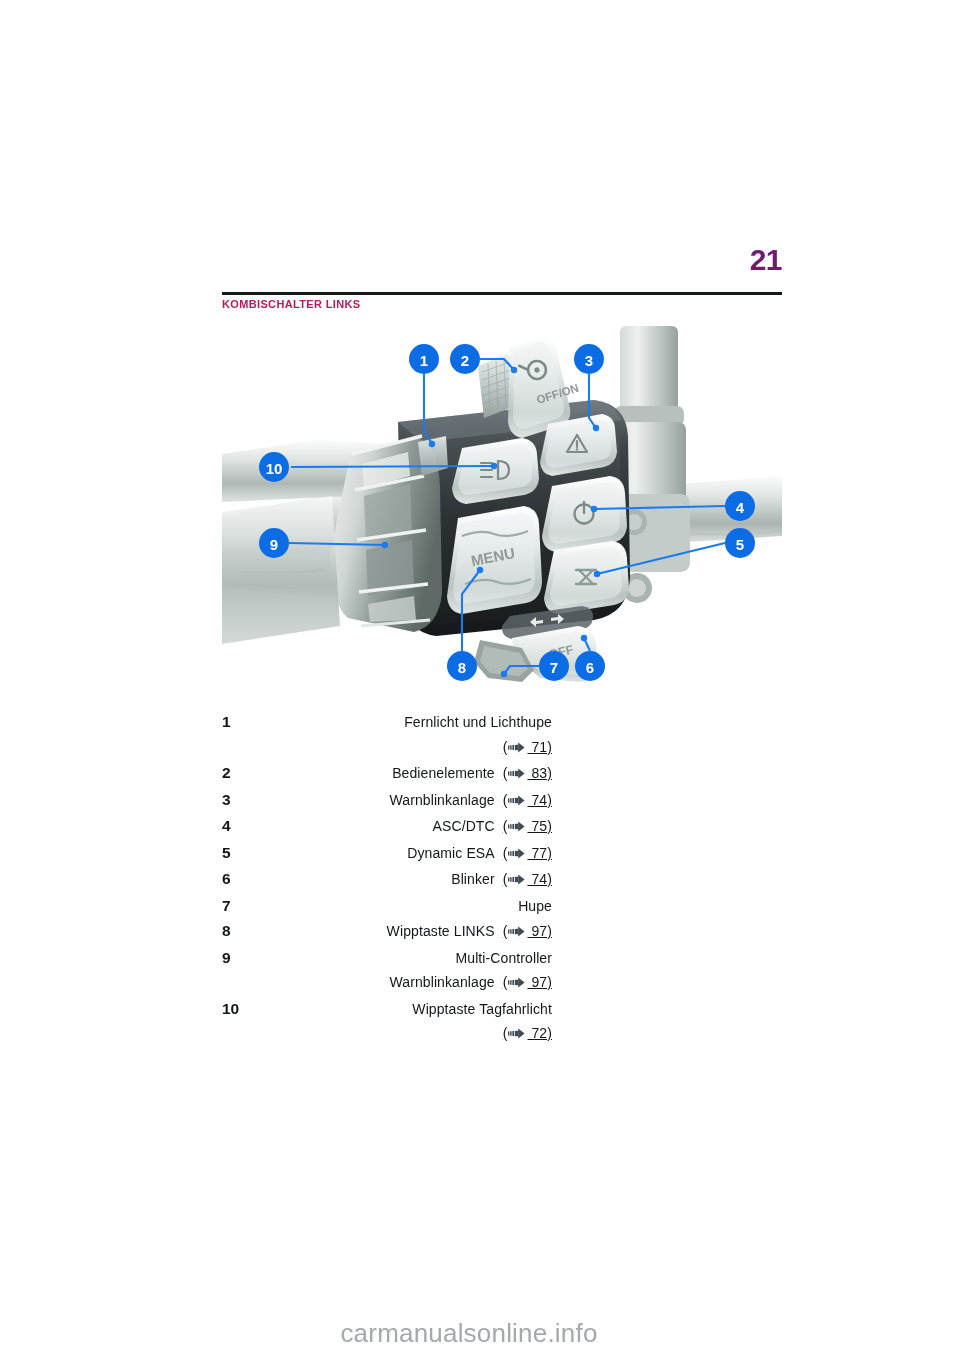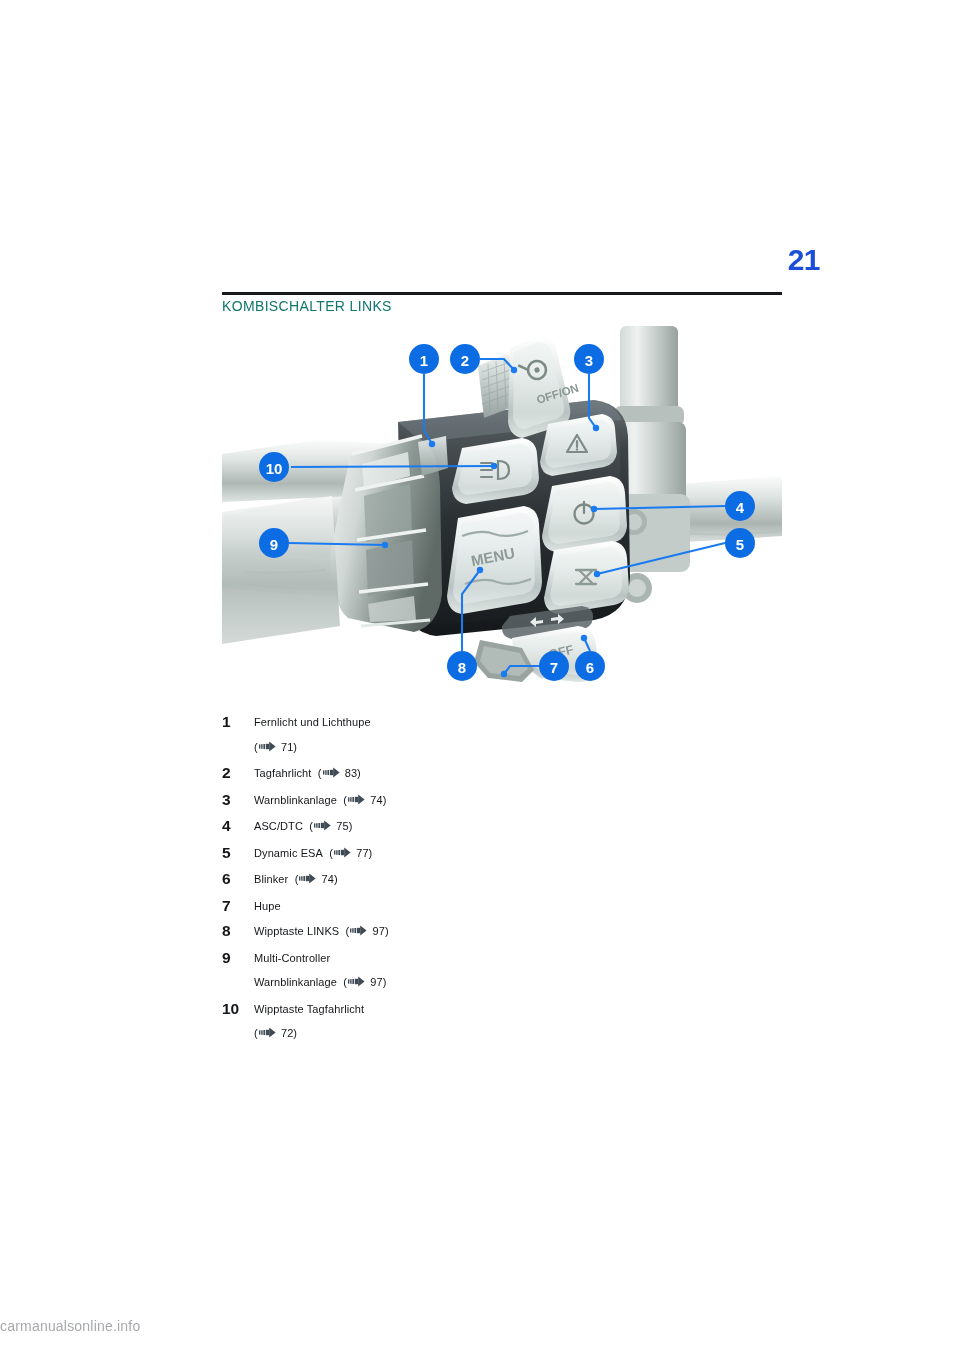--- a/index.html
+++ b/index.html
@@ -25,41 +25,40 @@
 
   .page-number {
     position: absolute;
     left: 0;
     top: 243px;
     width: 782px;
     text-align: right;
     font-size: 30px;
     font-weight: bold;
     letter-spacing: -0.5px;
-    color: #1d4ed8;
-    margin-left: 38px;
+    color: #701a75;
   }
 
   .header-rule {
     position: absolute;
     left: 222px;
     top: 292px;
     width: 560px;
     height: 3px;
     background: #16181b;
   }
 
   .section-title {
     position: absolute;
     left: 222px;
     top: 298px;
-    font-size: 14px;
-    font-weight: normal;
+    font-size: 11px;
+    font-weight: bold;
     letter-spacing: 0.35px;
-    color: #0f766e;
+    color: #be185d;
   }
 
   
   .figure {
     position: absolute;
     left: 222px;
     top: 326px;
     width: 560px;
     height: 366px;
   }
@@ -80,42 +79,44 @@
   .legend-num {
     flex: 0 0 32px;
     text-align: left;
     font-size: 15.5px;
     font-weight: bold;
     line-height: 24.5px;
     color: #141619;
   }
   .legend-text {
     flex: 1 1 auto;
-    font-size: 11px;
+    font-size: 14px;
     line-height: 24.5px;
     color: #141619;
     letter-spacing: 0.1px;
+    text-align: right;
   }
   .legend-text .ref {
     white-space: nowrap;
+    text-decoration: underline;
   }
   .ref-arrow {
     display: inline-block;
     vertical-align: -1px;
     margin: 0 2px 0 1px;
   }
 
   
   .watermark {
     position: absolute;
     left: 0;
     top: 1318px;
     width: 938px;
-    text-align: left;
-    font-size: 14px;
+    text-align: center;
+    font-size: 26px;
     color: #a6a8ab;
     letter-spacing: 0.2px;
   }
 
   
   .callout-circle { fill: #0c6ce4; }
   .callout-text {
     fill: #ffffff;
     font-family: "Liberation Sans", sans-serif;
     font-weight: bold;
@@ -408,21 +409,21 @@
                   <rect x="0" y="3.4" width="1.4" height="4.2"></rect>
                   <rect x="2.2" y="3.2" width="1.4" height="4.6"></rect>
                   <rect x="4.4" y="3.0" width="1.6" height="5.0"></rect>
                   <rect x="6.8" y="2.8" width="3.4" height="5.4"></rect>
                   <path d="M10.2 0.6 L16.6 5.5 L10.2 10.4 Z"></path>
                 </g>
               </svg></span>&nbsp;71)</span></div>
       </div>
       <div class="legend-row">
         <div class="legend-num">2</div>
-        <div class="legend-text"><span>Tagfahrlicht</span>&nbsp;&nbsp;<span class="ref">(<span class="ref-arrow"><svg width="17" height="11" viewBox="0 0 17 11" xmlns="http://www.w3.org/2000/svg">
+        <div class="legend-text"><span>Bedienelemente</span>&nbsp;&nbsp;<span class="ref">(<span class="ref-arrow"><svg width="17" height="11" viewBox="0 0 17 11" xmlns="http://www.w3.org/2000/svg">
                 <g fill="#3f4a55">
                   <rect x="0" y="3.4" width="1.4" height="4.2"></rect>
                   <rect x="2.2" y="3.2" width="1.4" height="4.6"></rect>
                   <rect x="4.4" y="3.0" width="1.6" height="5.0"></rect>
                   <rect x="6.8" y="2.8" width="3.4" height="5.4"></rect>
                   <path d="M10.2 0.6 L16.6 5.5 L10.2 10.4 Z"></path>
                 </g>
               </svg></span>&nbsp;83)</span></div>
       </div>
       <div class="legend-row">

